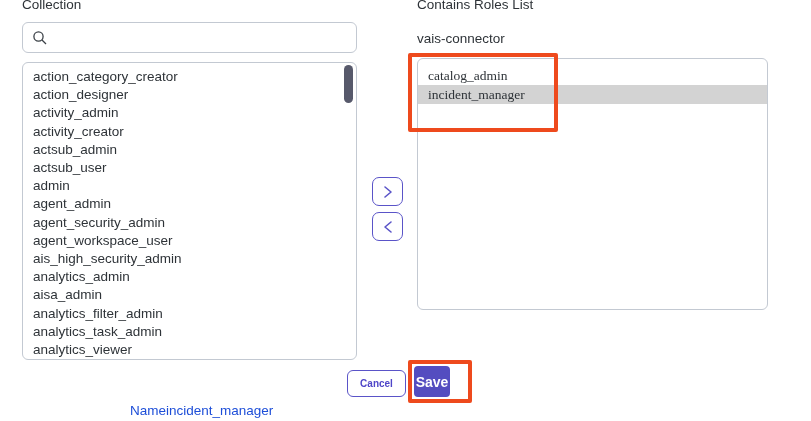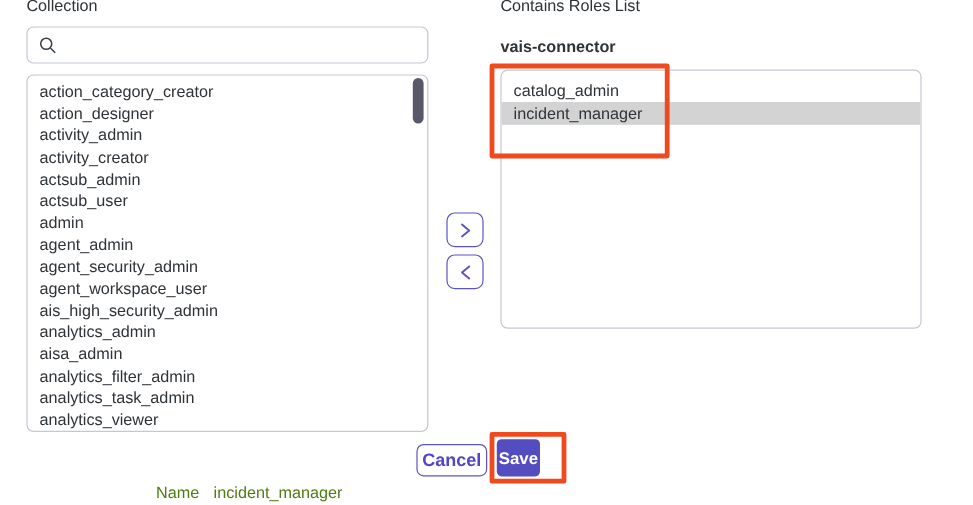--- a/index.html
+++ b/index.html
@@ -12,54 +12,54 @@
   
   .search-box { position:absolute; left:22px; top:22px; width:335px; height:31px;
     border:1px solid #c3c9d2; border-radius:6px; background:#fff; display:flex; align-items:center; padding-left:9px; }
   .search-box svg { flex:0 0 auto; }
   .search-input { border:none; outline:none; flex:1; height:100%; font-size:13.5px;
     font-family:"Liberation Sans", sans-serif; background:transparent; padding-left:6px; color:#2e3338; }
 
   
   .listbox { position:absolute; border:1px solid #c3c9d2; border-radius:6px; background:#fff; overflow:hidden; }
   .listbox.left { left:22px; top:62px; width:335px; height:298px; padding-top:5px; }
-  .listbox.right { left:417px; top:58px; width:351px; height:216px; padding-top:7px; }
+  .listbox.right { left:417px; top:58px; width:351px; height:252px; padding-top:7px;font-family:Liberation Serif, serif; }
   .list-item { font-size:13.5px; line-height:18.2px; padding-left:10px; white-space:nowrap; color:#2e3338; cursor:default; }
   .listbox.right .list-item { line-height:19px; }
   .list-item.selected { background:#d3d3d3; }
 
   
   .scroll-thumb { position:absolute; right:4px; top:3px; width:9px; height:38px;
     background:#57596b; border-radius:5px; }
 
   
   .xfer-btn { position:absolute; left:372px; width:31px; height:29px; background:#fff;
     border:1.5px solid #5a54c8; border-radius:7px; display:flex; align-items:center; justify-content:center;
     cursor:pointer; padding:0; }
   .xfer-btn.right { top:177px; }
   .xfer-btn.left  { top:212px; }
 
   
   .btn-cancel { position:absolute; left:347px; top:370px; width:59px; height:27px;
     background:#fff; border:1.5px solid #5a54c8; border-radius:6px; color:#4f46c8;
-    font-weight:bold; font-size:15px; font-family:"Liberation Sans", sans-serif; cursor:pointer;
+    font-weight:bold; font-size:10px; font-family:"Liberation Sans", sans-serif; cursor:pointer;
     display:flex; align-items:center; justify-content:center; }
   .btn-save { position:absolute; left:414px; top:366px; width:36px; height:31px;
     background:#544dc0; border:none; border-radius:4px; color:#ffffff;
     font-weight:bold; font-size:14px; font-family:"Liberation Sans", sans-serif; cursor:pointer;
     display:flex; align-items:center; justify-content:center; }
 
   
   .annot { position:absolute; border:4px solid #ee4a1d; border-radius:2px; background:transparent; pointer-events:none; }
   .annot.roles { left:408px; top:53px; width:150px; height:79px; }
   .annot.save  { left:408px; top:360px; width:64px; height:43px; }
 
   
-  .name-row { position:absolute; left:130px; top:403px; display:flex; gap:12px;
-    font-size:13.5px; color:#4d7c0f; }
+  .name-row { position:absolute; left:130px; top:403px; display:flex; 
+    font-size:13.5px; color:#1d4ed8; }
 </style>
 </head>
 <body>
 
 <div class="stage">
 
   <div class="panel-label" style="left:22px; top:-3px;">Collection</div>
 
   <div class="search-box">
     <svg width="16" height="16" viewBox="0 0 16 16">
@@ -94,21 +94,21 @@
       <polyline points="3,2 9,7 3,12" fill="none" stroke="#5a54c8" stroke-width="1.6" stroke-linecap="round" stroke-linejoin="round"></polyline>
     </svg>
   </button>
   <button class="xfer-btn left">
     <svg width="12" height="14" viewBox="0 0 12 14">
       <polyline points="9,2 3,7 9,12" fill="none" stroke="#5a54c8" stroke-width="1.6" stroke-linecap="round" stroke-linejoin="round"></polyline>
     </svg>
   </button>
 
   <div class="panel-label" style="left:417px; top:-3px;">Contains Roles List</div>
-  <div class="panel-label" style="left:417px; top:31px;font-weight:bold;">vais-connector</div>
+  <div class="panel-label" style="left:417px; top:31px;">vais-connector</div>
 
   <div class="listbox right">
   <div class="list-item">catalog_admin</div>
       <div class="list-item selected">incident_manager</div>
     </div>
 
   <div class="annot roles"></div>
 
   <button class="btn-cancel">Cancel</button>
   <button class="btn-save">Save</button>

